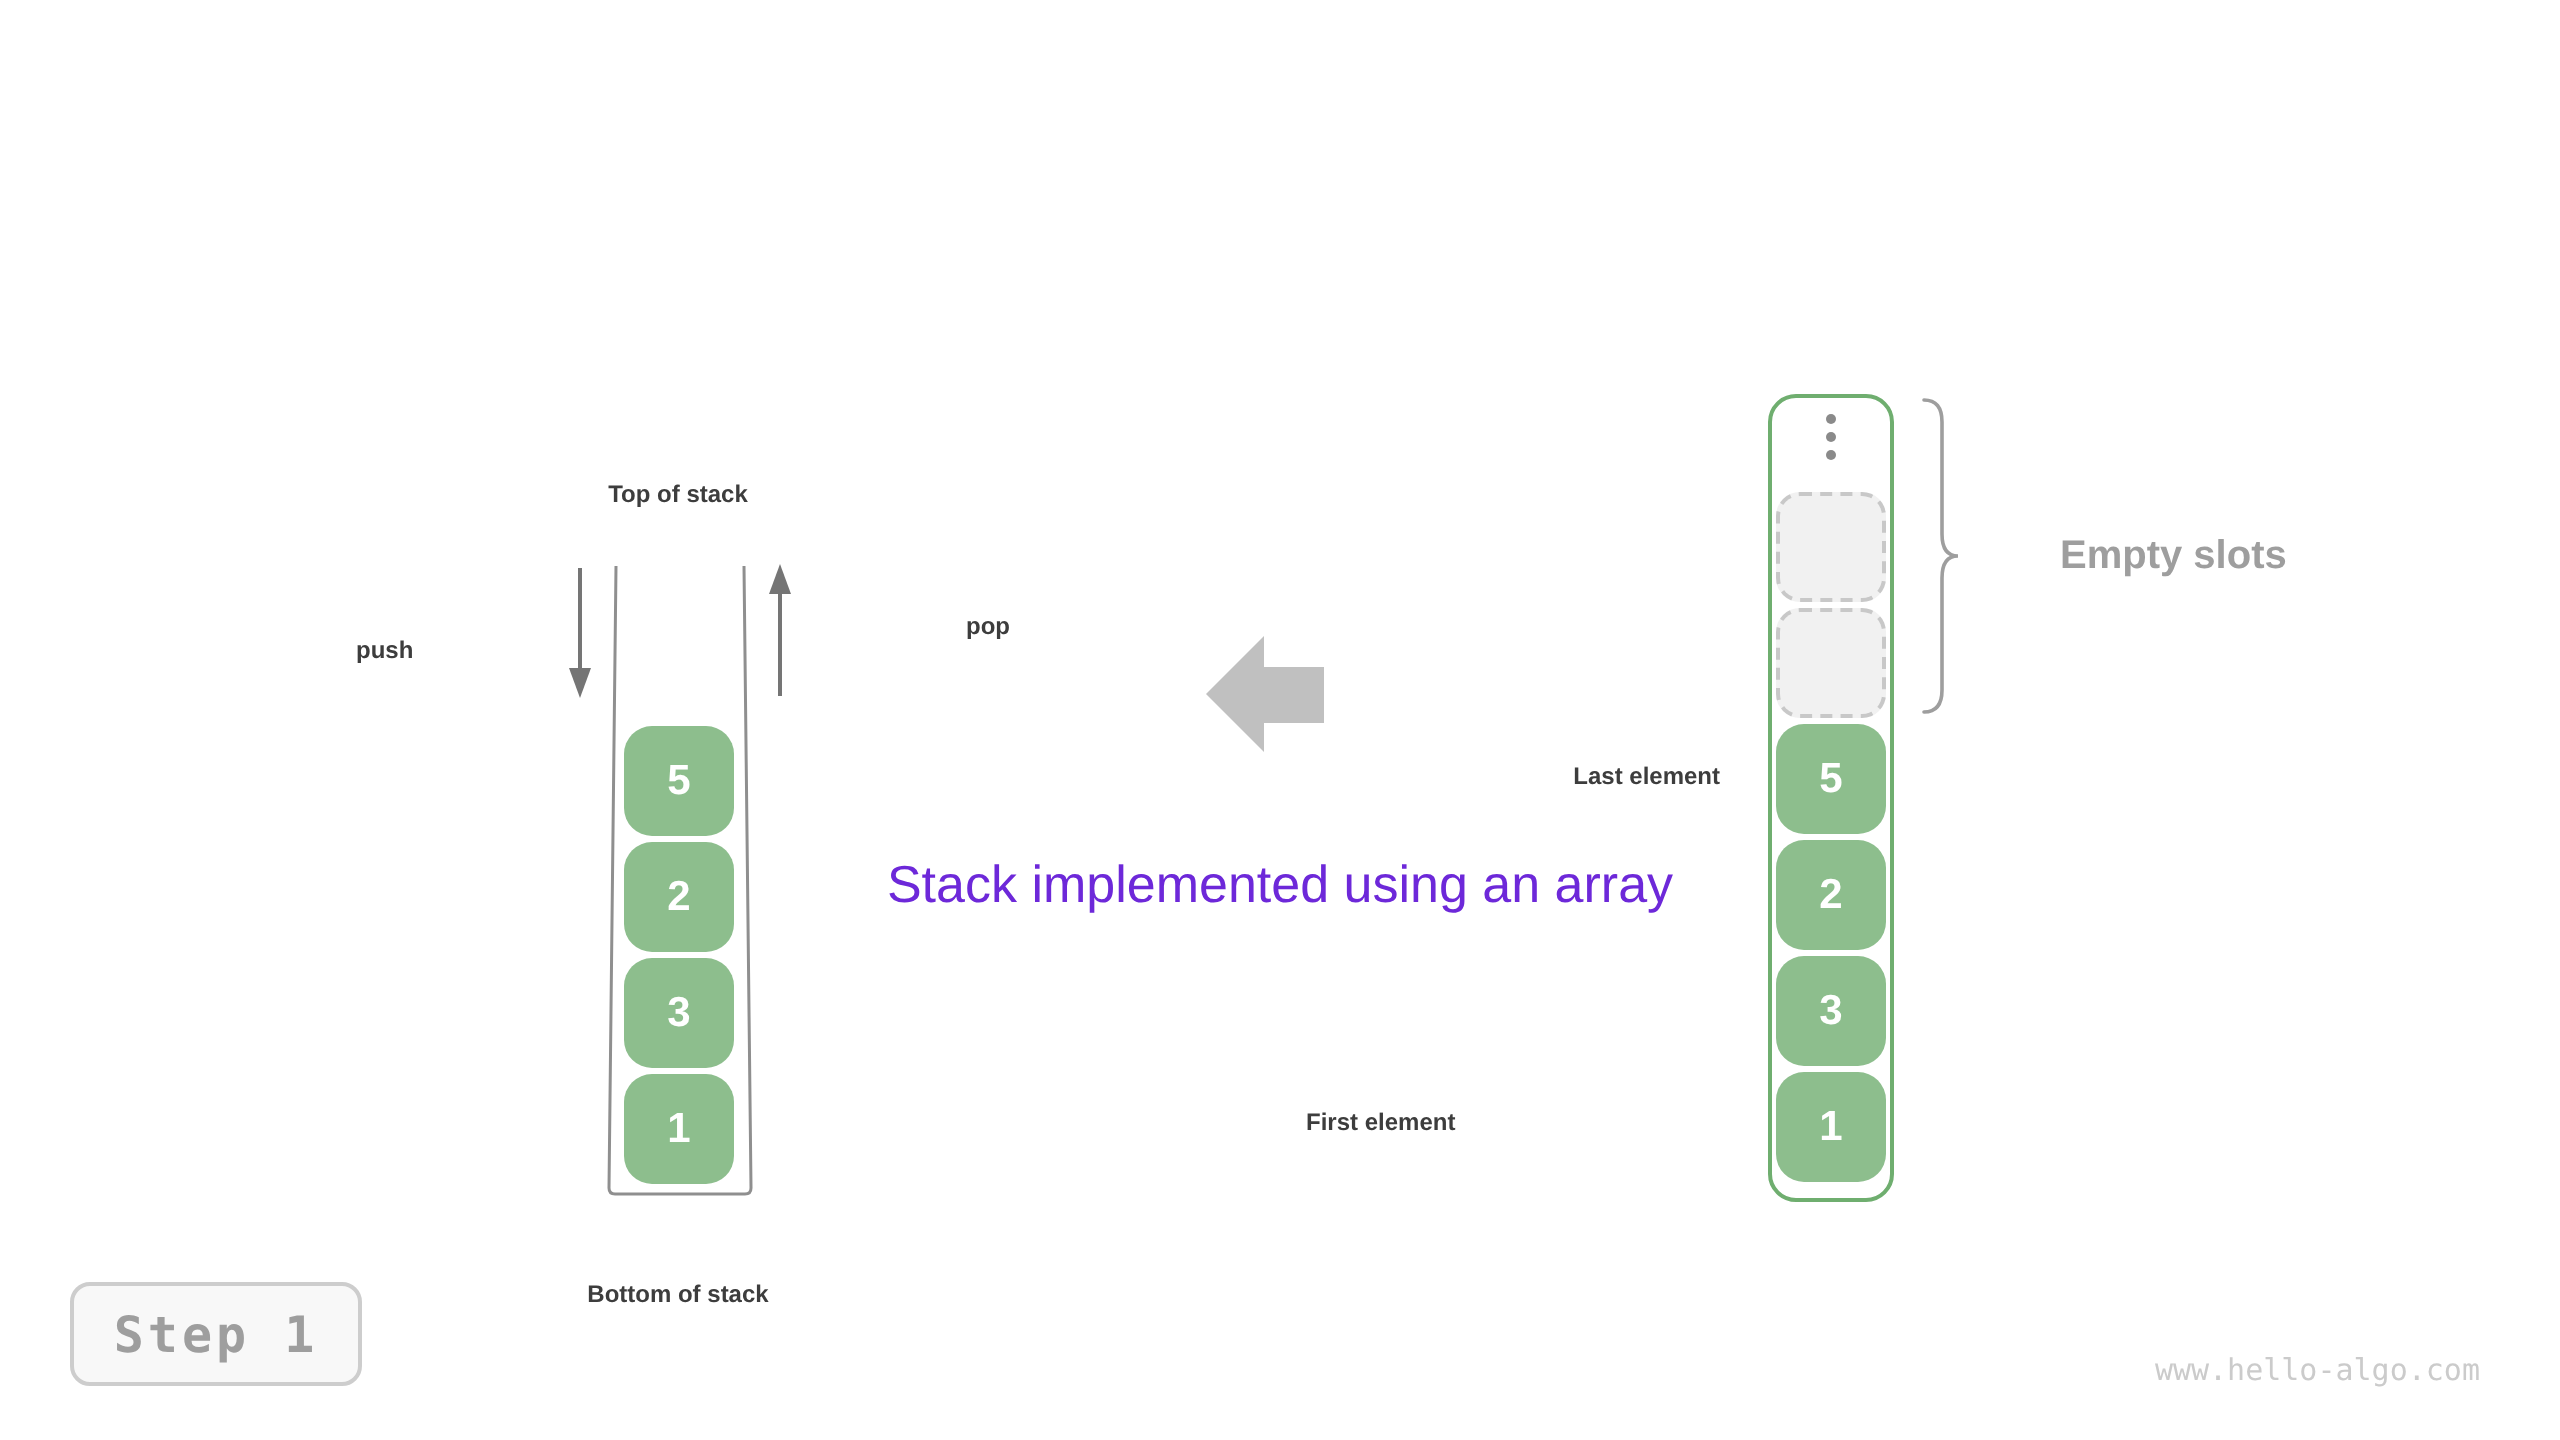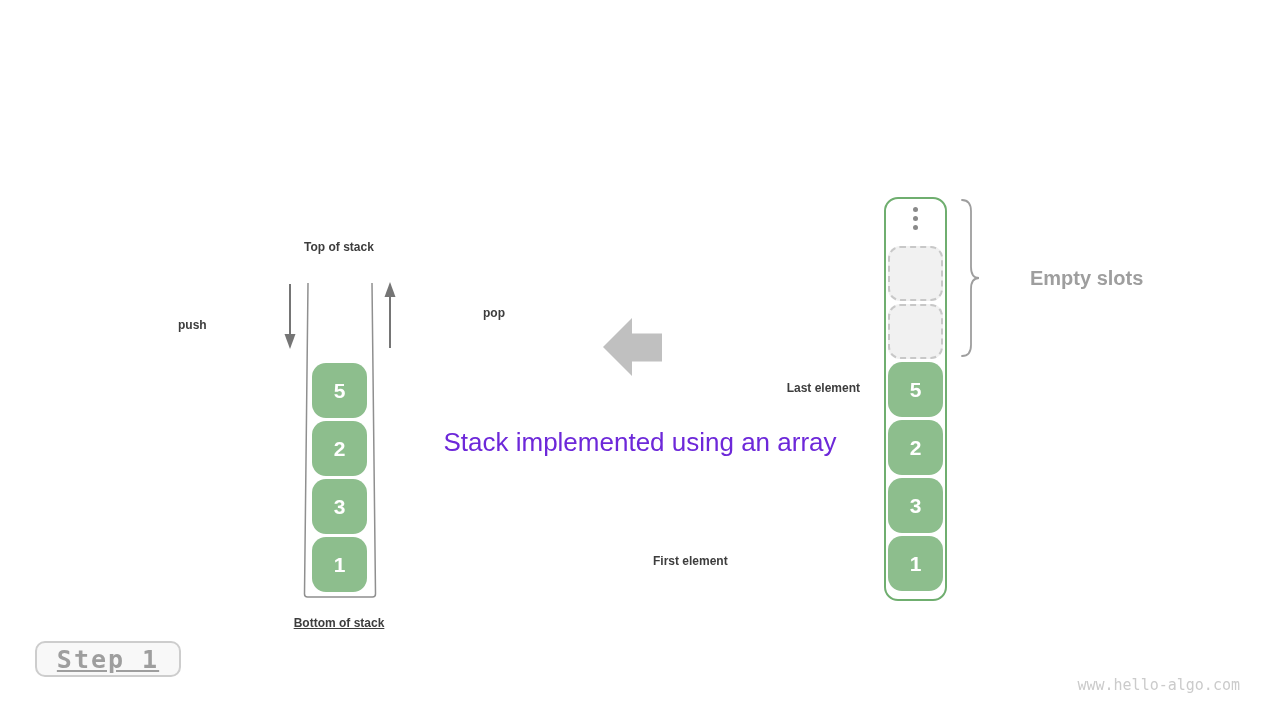--- a/index.html
+++ b/index.html
@@ -8,21 +8,21 @@
 
   .abs { position: absolute; }
 
   
   .lbl-dark  { font-weight: bold; font-size: 12px; color: #3d3d3d; }
   .lbl-gray  { font-weight: bold; font-size: 20px; color: #9e9e9e; }
   .caption   { font-size: 26px; color: #6d28d9; }
 
   
   .top-label    { left: 239px; top: 240px; width: 200px; text-align: center; }
-  .bottom-label { left: 239px; top: 616px; width: 200px; text-align: center; text-decoration: underline; }
+  .bottom-label { left: 239px; top: 640px; width: 200px; text-align: center; }
   .push-label   { left: 178px; top: 318px; width: 92px;  text-align: left; }
   .pop-label    { left: 413px; top: 306px; width: 92px;  text-align: right; }
 
   .cell {
     position: absolute;
     width: 55px; height: 55px;
     background: #8dbe8d;
     border-radius: 14px;
     display: flex; align-items: center; justify-content: center;
     color: #ffffff; font-weight: bold; font-size: 21px;
@@ -58,29 +58,28 @@
   }
   .slot0 { top: 246px; } .slot1 { top: 304px; }
 
   .empty-slots-label  { left: 994px; top: 267px; margin-left: 36px; }
   .last-element-label { left: 660px; top: 381px; width: 200px; text-align: right; }
   .first-element-label{ left: 653px; top: 554px; width: 200px; text-align: left; }
 
   
   .step-badge {
     left: 35px; top: 641px;
-    width: 146px; height: 36px;
+    width: 146px; height: 52px;
     border: 2px solid #cdcdcd;
     border-radius: 10px;
     background: #f8f8f8;
     display: flex; align-items: center; justify-content: center;
     font-family: "DejaVu Sans Mono", monospace;
     font-weight: bold; font-size: 25px; color: #9e9e9e;
     letter-spacing: 2px;
-    text-decoration: underline;
   }
 
   
   .watermark {
     right: 40px; top: 676px;
     font-family: "DejaVu Sans Mono", monospace;
     font-size: 15px; color: #cbcbcb;
   }
 
   svg { display: block; }

